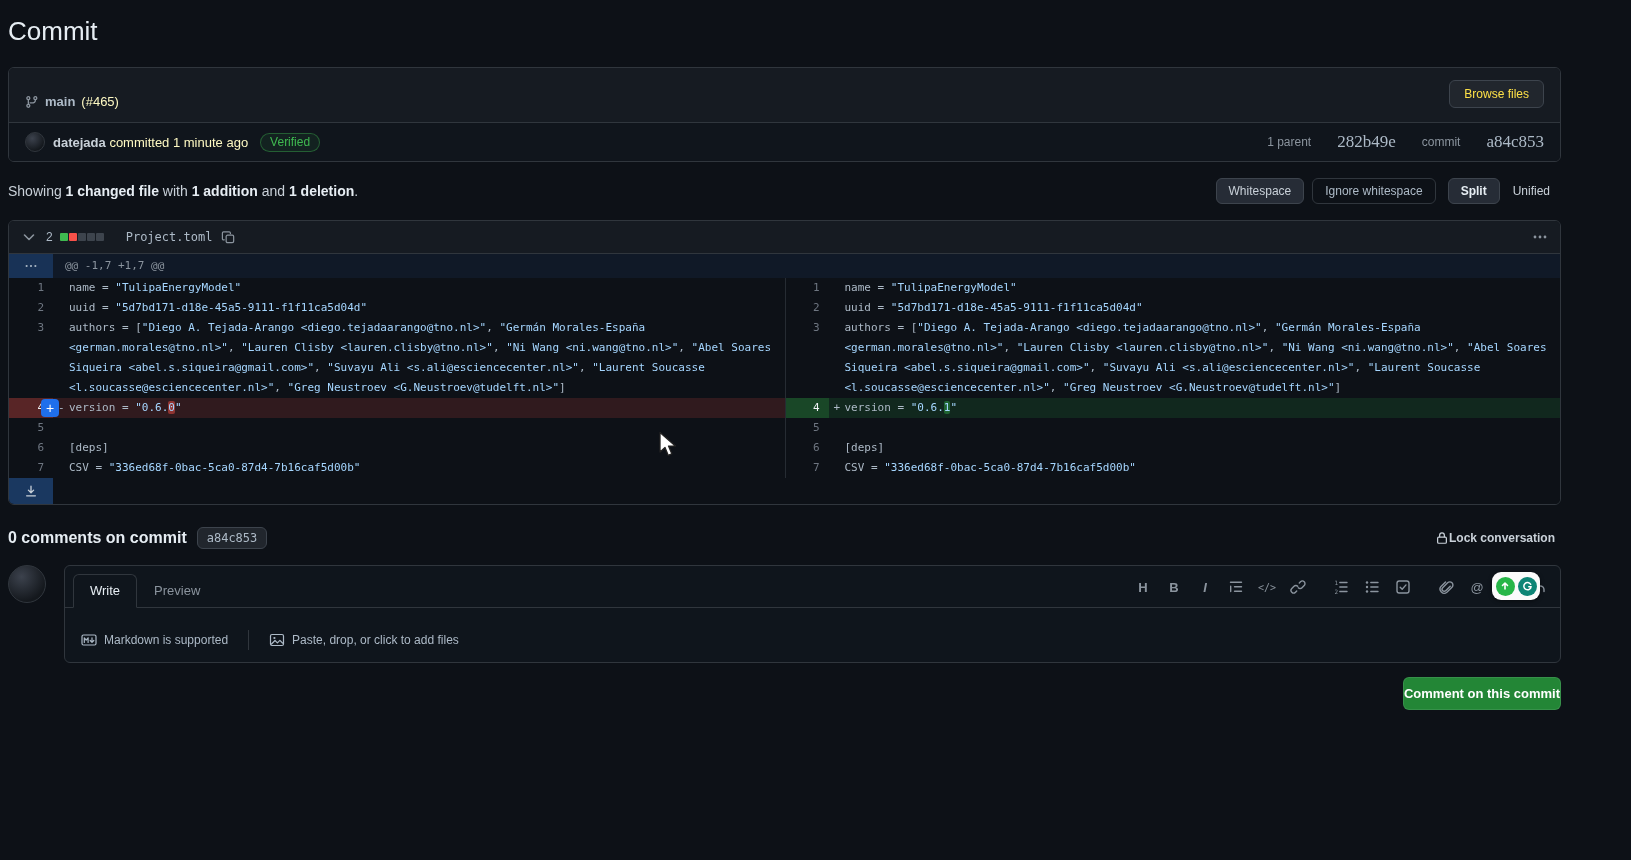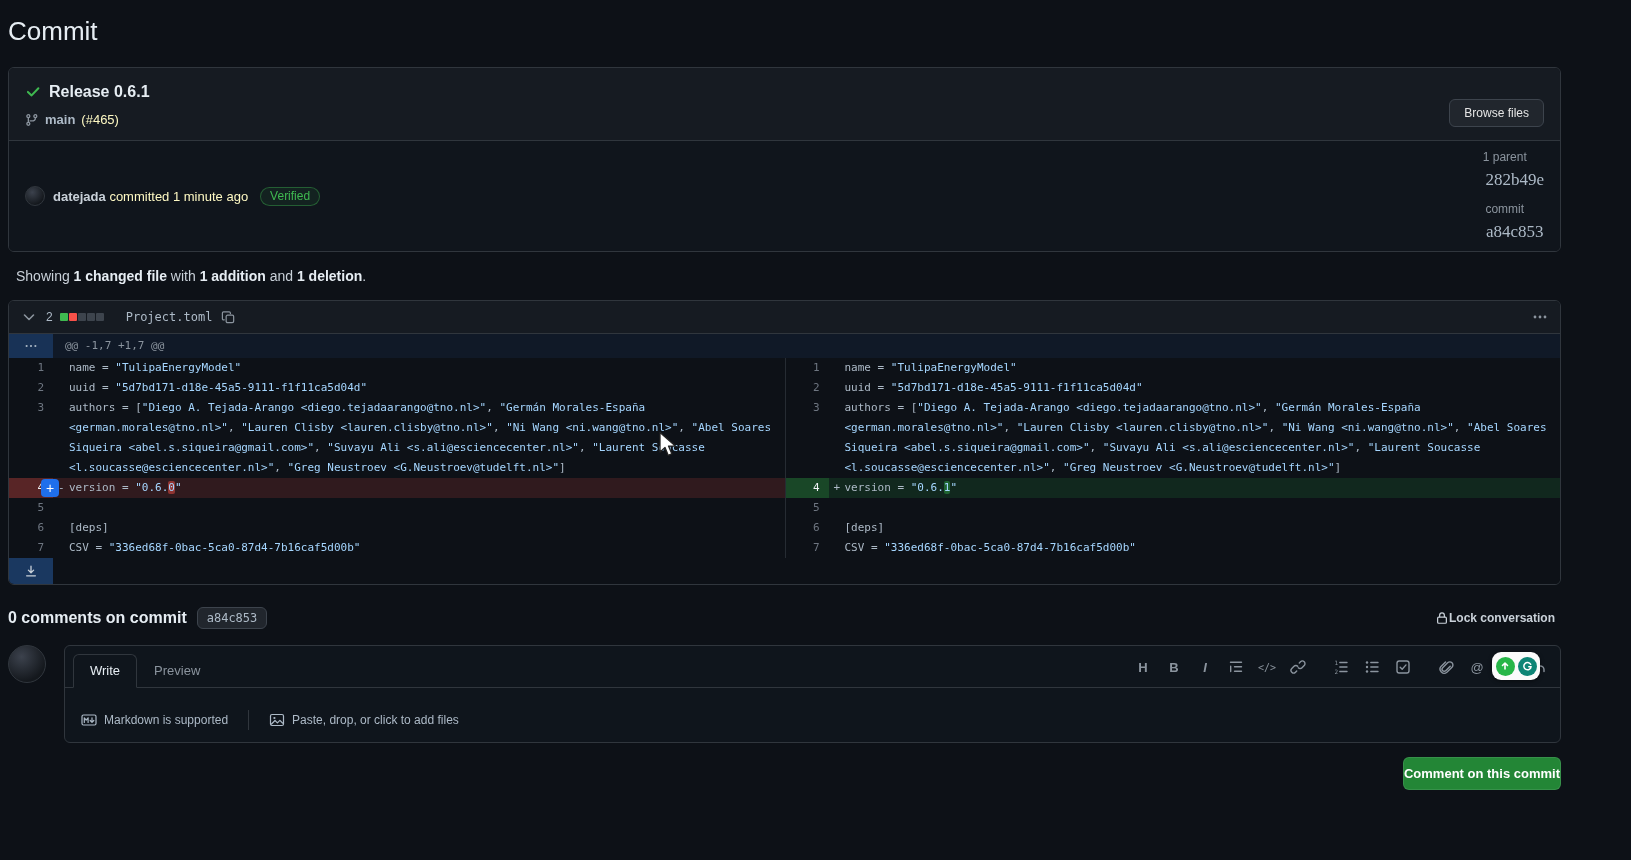--- a/index.html
+++ b/index.html
@@ -13,34 +13,34 @@
   h1.page-title { font-size: 26px; font-weight: 500; color: #e6edf3; margin: 16px 0 20px; }
 
   
   .commit-box { border: 1px solid #30363d; border-radius: 6px; overflow: hidden; margin-bottom: 16px; }
   .commit-top { background: #161b22; padding: 15px 16px 13px; position: relative; }
   .title-row { display: flex; align-items: center; gap: 8px; }
   .commit-title { font-size: 16px; font-weight: 600; color: #e6edf3; }
   .branch-row { display: flex; align-items: center; gap: 6px; margin-top: 11px; font-size: 13px; color: #8b949e; }
   .branch-name { font-weight: 600; color: #adbac7; cursor: pointer; }
   button { cursor: pointer; font-family: inherit; }
-  .browse-btn { position: absolute; top: 31px; right: 16px; background: #21262d; border: 1px solid #3d444d; color: #e5e5e5; font-size: 12px; font-weight: 500; padding: 6px 14px; border-radius: 6px; }
+  .browse-btn { position: absolute; top: 12px; right: 16px; background: #21262d; border: 1px solid #3d444d; color: #fde047; font-size: 12px; font-weight: 500; padding: 6px 14px; border-radius: 6px; }
   .commit-meta { display: flex; align-items: center; gap: 8px; background: #10151c; border-top: 1px solid #30363d; padding: 9px 16px; font-size: 13px; }
   .avatar { border-radius: 50%; background: radial-gradient(circle at 35% 30%, #3c424d, #14181d 72%); display: inline-block; flex: none; border: 1px solid #30363d; }
   .avatar.sm { width: 20px; height: 20px; }
   .avatar.lg { width: 38px; height: 38px; }
   .author { font-weight: 600; color: #c9d1d9; cursor: pointer; }
   .muted { color: #fef9c3; }
   .verified { color: #3fb950; border: 1px solid rgba(63,185,80,.4); background: rgba(46,160,67,.1); border-radius: 999px; font-size: 12px; padding: 1px 9px 2px; margin-left: 4px; cursor: pointer; }
-  .meta-right { margin-left: auto; display: flex; align-items: center; gap: 6px; font-size: 12px; color: #8b949e; flex-direction: column; }
+  .meta-right { margin-left: auto; display: flex; align-items: center; gap: 6px; font-size: 12px; color: #8b949e; }
   .sha { font-family: Liberation Serif, serif; font-size: 17px; color: #adbac7; text-decoration: none; cursor: pointer; margin-left: 20px; }
   .gap18 { width: 14px; }
 
   
-  .summary-row { display: flex; align-items: center; margin: 16px 8px; }
+  .summary-row { display: flex; align-items: center; margin: 16px 0; }
   .summary-text { font-size: 14px; color: #c9d1d9; }
   .summary-text b { color: #e6edf3; font-weight: 600; }
   .controls { margin-left: auto; display: flex; align-items: center; gap: 8px; }
   .btn-gray { background: #262c36; border: 1px solid #3d444d; color: #c9d1d9; font-size: 12px; font-weight: 500; padding: 5px 12px; border-radius: 6px; }
   .btn-ghost { background: transparent; border: 1px solid #30363d; color: #adbac7; font-size: 12px; font-weight: 500; padding: 5px 12px; border-radius: 6px; }
   .seg { display: flex; gap: 2px; margin-left: 4px; }
   .seg-on { background: #262c36; border: 1px solid #3d444d; color: #e6edf3; font-size: 12px; font-weight: 600; padding: 5px 12px; border-radius: 6px; }
   .seg-off { background: transparent; border: 1px solid transparent; color: #c9d1d9; font-size: 12px; font-weight: 500; padding: 5px 10px; border-radius: 6px; }
 
   
@@ -110,28 +110,20 @@
 </style>
 </head>
 <body>
 
 <div class="content">
 
   <h1 class="page-title">Commit</h1>
 
   <section class="commit-box">
     <div class="commit-top">
-      <div class="title-row">
-        <span>
-          <svg width="16" height="16" viewBox="0 0 16 16">
-              <path d="M13.4 4.2 6.6 11.4 2.9 7.9" fill="none" stroke="#3fb950" stroke-width="2" stroke-linecap="round" stroke-linejoin="round"></path>
-            </svg>
-        </span>
-        <span class="commit-title">Release 0.6.1</span>
-      </div>
       <div class="branch-row">
         <span>
           <svg width="14" height="14" viewBox="0 0 16 16" stroke="#8b949e" fill="none" stroke-width="1.5">
               <circle cx="3.8" cy="3.6" r="1.7"></circle>
               <circle cx="3.8" cy="12.4" r="1.7"></circle>
               <circle cx="11.8" cy="3.6" r="1.7"></circle>
               <path d="M3.8 5.4v5.2 M11.8 5.4v.6c0 2.2-2 3.1-4 3.1h-2" stroke-linecap="round"></path>
             </svg>
         </span>
         <span class="branch-name">main</span>
@@ -148,20 +140,28 @@
         <a class="sha">282b49e</a>
         <span class="gap18"></span>
         <span>commit</span>
         <span class="sha">a84c853</span>
       </span>
     </div>
   </section>
 
   <div class="summary-row">
     <span class="summary-text"><span>Showing</span> <b>1 changed file</b> <span>with</span> <b>1 addition</b> <span>and</span> <b>1 deletion</b><span>.</span></span>
+    <span class="controls">
+      <button class="btn-gray">Whitespace</button>
+      <button class="btn-ghost">Ignore whitespace</button>
+      <span class="seg">
+        <button class="seg-on">Split</button>
+        <button class="seg-off">Unified</button>
+      </span>
+    </span>
   </div>
 
   <section class="diff-box">
     <div class="file-header">
       <button class="icon-btn">
         <svg width="16" height="16" viewBox="0 0 16 16" stroke="currentColor" fill="none" stroke-width="1.6">
             <path d="M3.5 6 8 10.5 12.5 6" stroke-linecap="round" stroke-linejoin="round"></path>
           </svg>
       </button>
       <span class="count">2</span>

